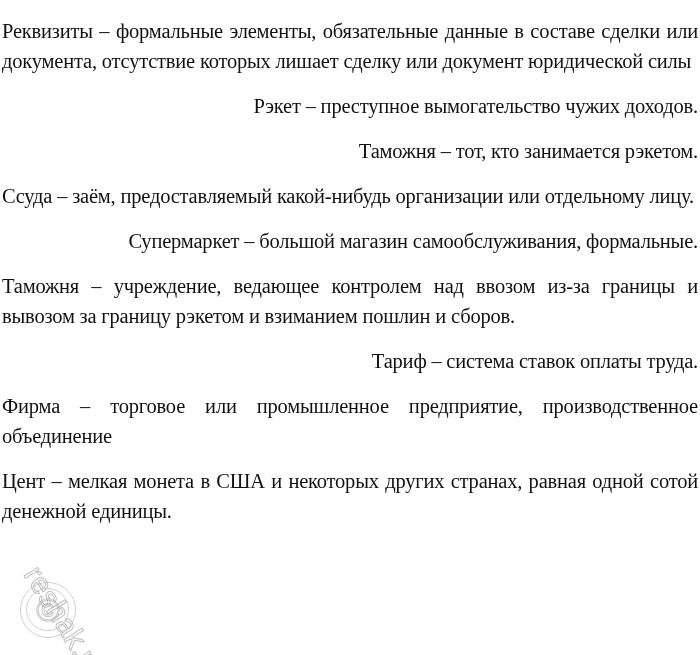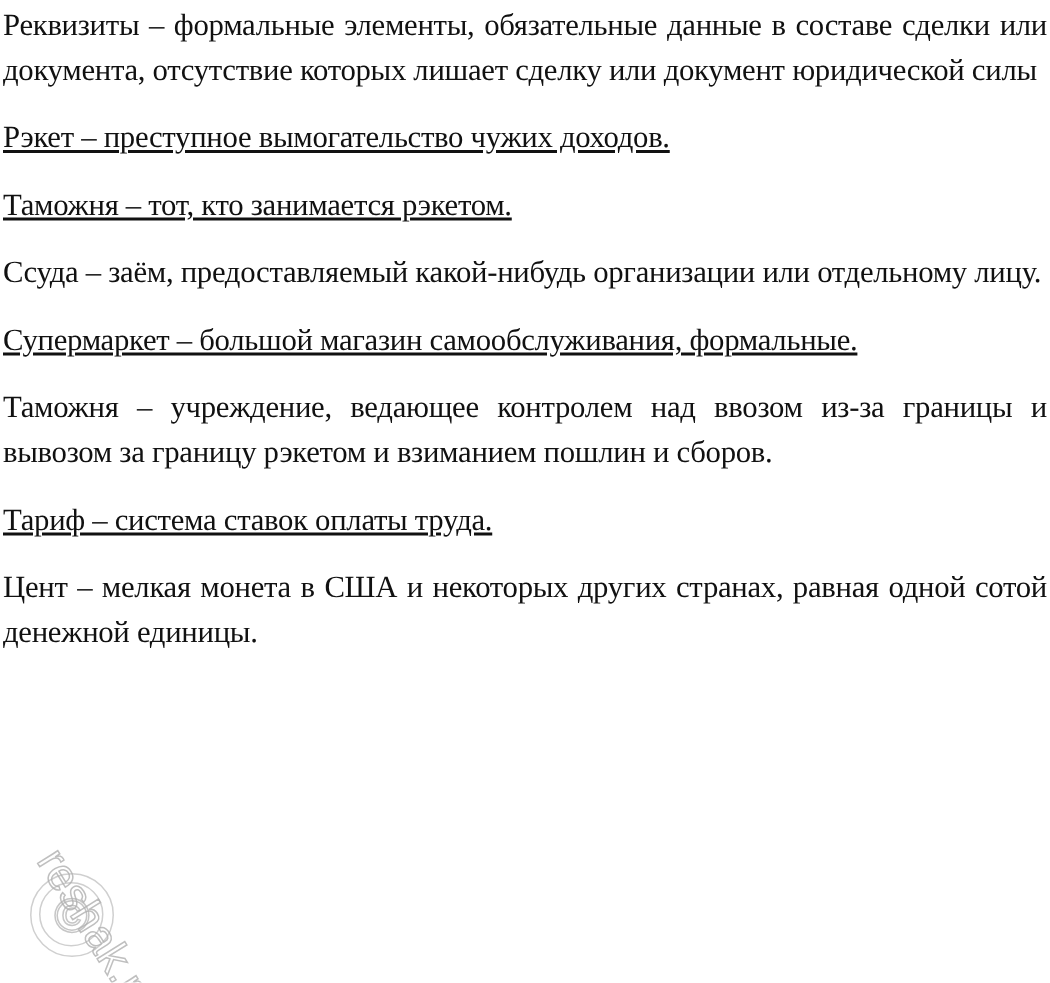--- a/index.html
+++ b/index.html
@@ -22,24 +22,23 @@
       width: 696px;
     }
     .entry {
       margin: 0 0 15px 0;
       font-size: 20.5px;
       line-height: 30px;
       text-align: justify;
       letter-spacing: -0.2px;
     }
     .entry.single {
-      text-align: left;
-      text-decoration: underline;
+      text-align: right;
     }
-    .entry:first-child { margin-top: 2px; }
+    .entry:first-child { margin-top: 16px; }
     .watermark {
       position: absolute;
       left: 8px;
       top: 520px;
       width: 140px;
       height: 135px;
       pointer-events: none;
     }
     .wm-text {
       position: absolute;
@@ -94,20 +93,21 @@
 <body>
 
 <div class="doc">
   <p class="entry">Реквизиты – формальные элементы, обязательные данные в составе сделки или документа, отсутствие которых лишает сделку или документ юридической силы</p>
   <p class="entry single">Рэкет – преступное вымогательство чужих доходов.</p>
   <p class="entry single">Таможня – тот, кто занимается рэкетом.</p>
   <p class="entry">Ссуда – заём, предоставляемый какой-нибудь организации или отдельному лицу.</p>
   <p class="entry single">Супермаркет – большой магазин самообслуживания, формальные.</p>
   <p class="entry">Таможня – учреждение, ведающее контролем над ввозом из-за границы и вывозом за границу рэкетом и взиманием пошлин и сборов.</p>
   <p class="entry single">Тариф – система ставок оплаты труда.</p>
+  <p class="entry">Фирма – торговое или промышленное предприятие, производственное объединение</p>
   <p class="entry">Цент – мелкая монета в США и некоторых других странах, равная одной сотой денежной единицы.</p>
 </div>
 
 <div class="watermark">
   <div class="wm-copy">
     <span>©</span>
   </div>
   <div class="wm-text">reshak.ru</div>
 </div>
 

